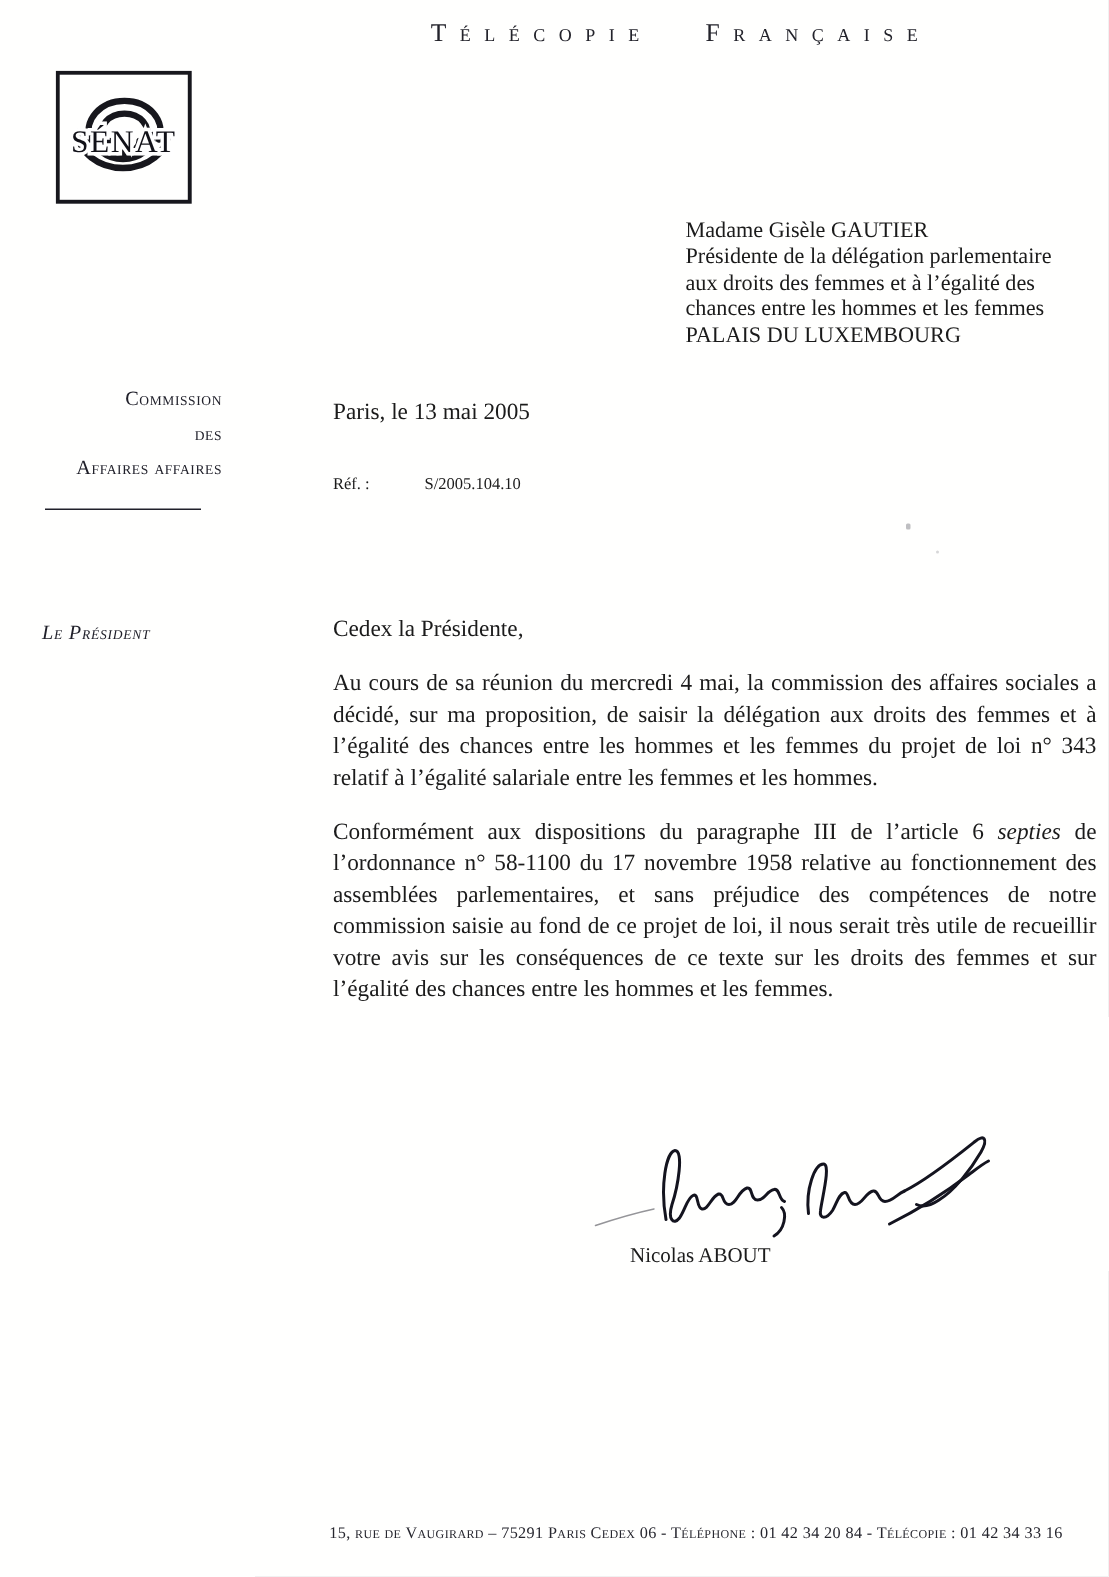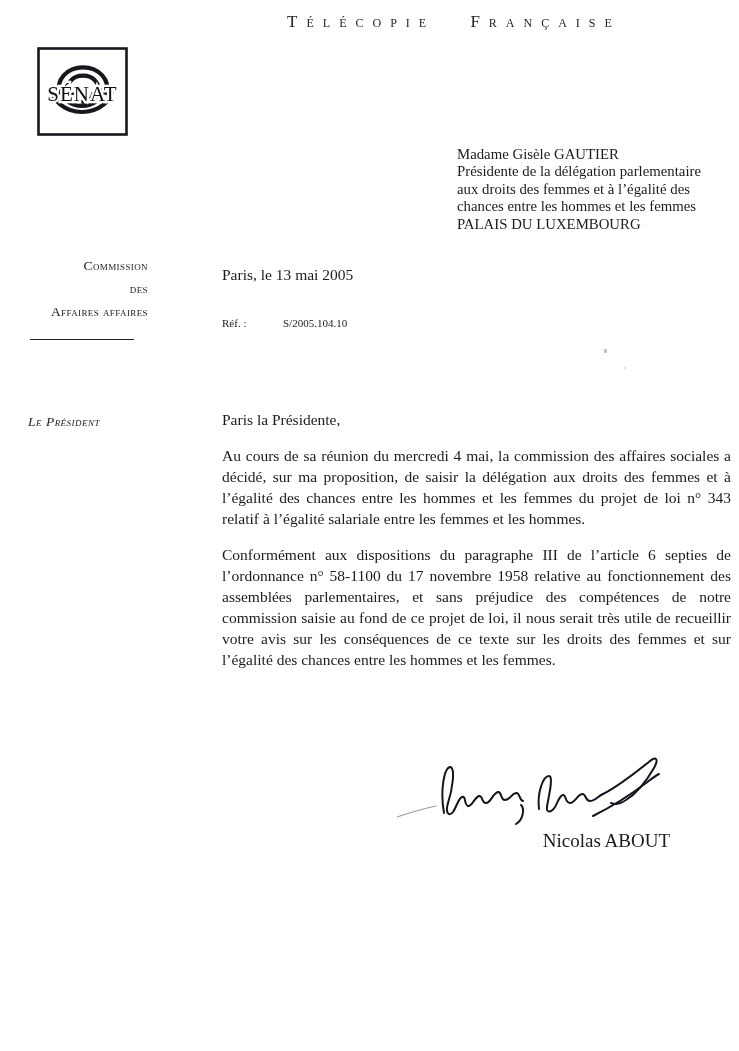--- a/index.html
+++ b/index.html
@@ -53,26 +53,26 @@
   .refline{position:absolute;top:317px;left:222px;font-size:11px;}
   .refline .ref-label{display:inline-block;width:61px;}
   
   .body-block{
     position:absolute;top:409px;left:222px;width:509px;
     font-size:15.5px;line-height:21px;
     text-align:justify;
   }
   .body-block p{margin:0 0 15px 0;}
   .salutation{text-align:left;}
-  .it{}
+  .it{font-style:italic;}
   
   .signature{position:absolute;top:753px;left:394px;width:284px;height:80px;}
   .sig-name{
     position:absolute;top:830px;left:420px;width:250px;
-    text-align:right;font-size:19px;
+    text-align:left;font-size:14px;
   }
   
   .footer{
     position:absolute;top:1016px;left:190px;width:548px;
     text-align:center;
     font-variant:small-caps;
     font-size:10.8px;letter-spacing:.25px;
     color:#26262e;
     white-space:nowrap;
   }
@@ -116,36 +116,37 @@
   </div>
   <div class="commission-rule"></div>
   <div class="president">Le Président</div>
 
   <div class="dateline">Paris, le 13 mai 2005</div>
   <div class="refline">
     <span class="ref-label">Réf. :</span><span>S/2005.104.10</span>
   </div>
 
   <div class="body-block">
-    <p class="salutation">Paris la Présidente,</p>
+    <p class="salutation">Cedex la Présidente,</p>
     <p>Au cours de sa réunion du mercredi 4 mai, la commission des affaires sociales a décidé, sur ma proposition, de saisir la délégation aux droits des femmes et à l’égalité des chances entre les hommes et les femmes du projet de loi n° 343 relatif à l’égalité salariale entre les femmes et les hommes.</p>
     <p><span>Conformément aux dispositions du paragraphe III de l’article 6 </span><span class="it">septies</span><span> de l’ordonnance n° 58-1100 du 17 novembre 1958 relative au fonctionnement des assemblées parlementaires, et sans préjudice des compétences de notre commission saisie au fond de ce projet de loi, il nous serait très utile de recueillir votre avis sur les conséquences de ce texte sur les droits des femmes et sur l’égalité des chances entre les hommes et les femmes.</span></p>
   </div>
 
   <div class="signature">
     <svg width="284" height="80" viewBox="0 0 284 80">
       <g fill="none" stroke="#14141f" stroke-width="2" stroke-linecap="round" stroke-linejoin="round">
         <path d="M3,64 C15,60 28,56 42,53" stroke-width="1" opacity="0.45"></path>
         <path d="M50,60 C46,38 50,15 56,14 C62,14 58,38 54,50 C51,60 55,64 59,59 C63,53 64,46 68,44 C72,42 70,52 74,53 C78,54 80,45 85,43 C89,42 87,50 92,50 C97,50 98,41 104,39 C108,38 106,47 111,47 C116,47 117,41 122,40 C126,39 125,47 129,48"></path>
         <path d="M127,52 C131,56 129,67 122,71"></path>
         <path d="M145,56 C143,40 149,23 155,23 C160,23 154,46 153,54 C152,60 157,60 161,54 C164,49 165,43 169,42 C172,41 171,50 176,50 C181,50 183,42 188,41 C192,40 191,48 196,48 C201,48 204,43 209,41"></path>
         <path d="M209,41 C225,33 246,16 256,8 C262,3 265,6 260,15 C253,27 242,41 232,47 C226,51 221,52 217,50"></path>
         <path d="M199,63 C215,55 235,43 252,30 C256,27 261,23 265,21"></path>
       </g>
     </svg>
   </div>
   <div class="sig-name">Nicolas ABOUT</div>
 
+  <div class="footer">15, rue de Vaugirard – 75291 Paris Cedex 06 - Téléphone : 01 42 34 20 84 - Télécopie : 01 42 34 33 16</div>
 
   <div class="speck1"></div>
   <div class="speck2"></div>
 
 </div>
 
 </body></html>

